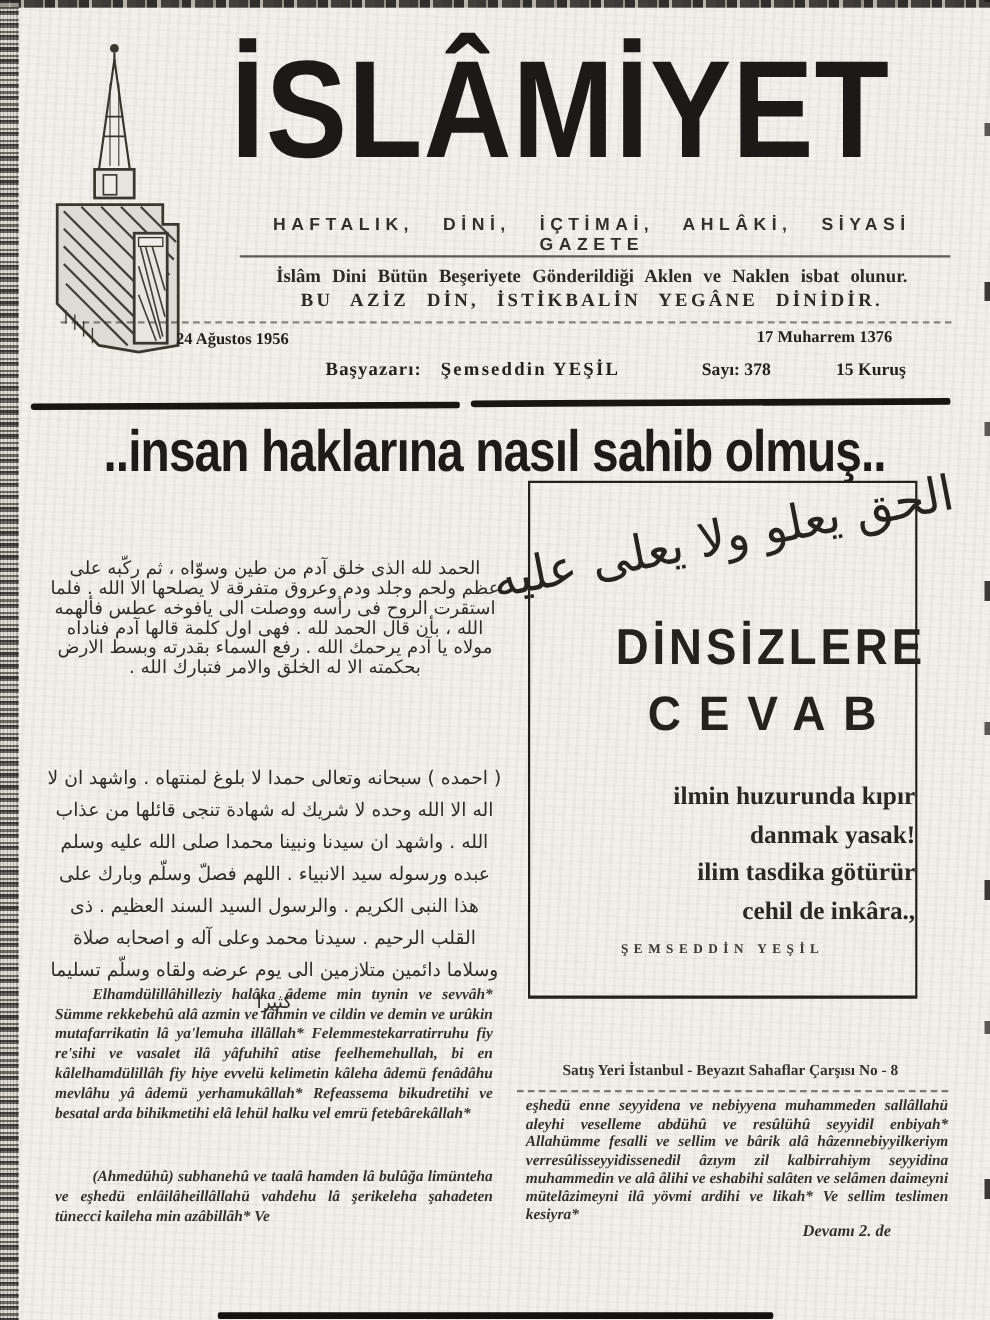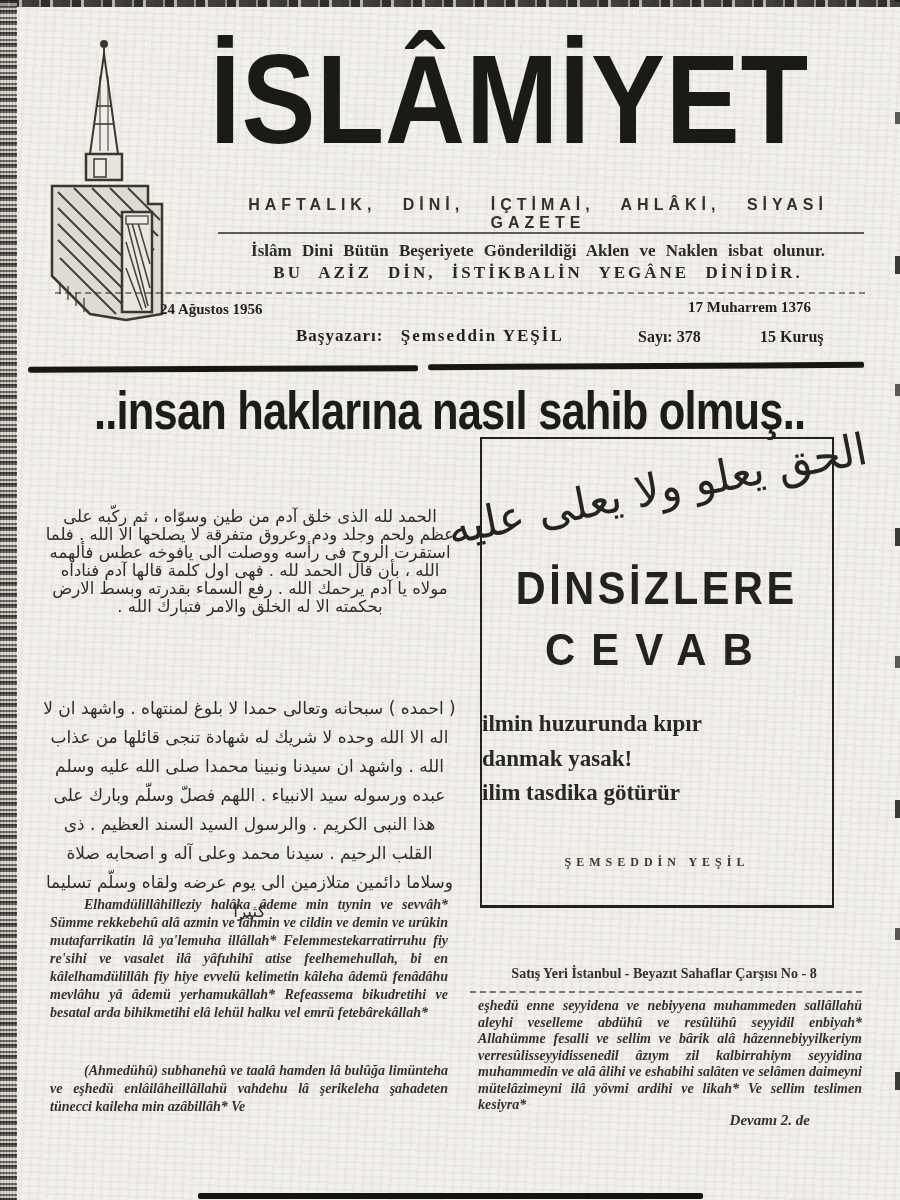--- a/index.html
+++ b/index.html
@@ -61,26 +61,26 @@
   .latin1{position:absolute;left:50px;top:896px;width:398px;font-size:14px;line-height:18px;text-indent:34px;}
   .latin2{position:absolute;left:50px;top:1062px;width:398px;font-size:14px;line-height:18px;text-indent:34px;}
 
   
   .adbox{position:absolute;left:480px;top:437px;width:350px;height:466px;
     border:2px solid #23211c;border-bottom-width:3px;}
   .callig{position:absolute;left:0;top:24px;width:100%;display:flex;justify-content:center;}
   .callig span{direction:rtl;font-family:"DejaVu Sans",sans-serif;font-size:44px;color:#26241f;
     transform:rotate(-11deg);white-space:nowrap;}
   .dins{position:absolute;width:100%;display:flex;justify-content:center;
-    font-family:"Liberation Sans",sans-serif;font-weight:900;color:#24221c;}
+    font-family:"Liberation Sans",sans-serif;font-weight:900;color:#24221c;padding-left:44px;}
   .dins1{top:122px;}
   .dins1 span{font-size:46px;letter-spacing:4px;transform:scaleX(.9);white-space:nowrap;}
   .dins2{top:186px;}
   .dins2 span{font-size:44px;letter-spacing:17px;transform:scaleX(.95);white-space:nowrap;}
-  .quote{position:absolute;top:268px;width:100%;text-align:left;
+  .quote{position:absolute;top:268px;width:100%;text-align:right;
     font-weight:700;font-size:23px;line-height:1.5;color:#2a2822;}
   .boxauthor{position:absolute;top:416px;width:100%;text-align:center;
     font-weight:700;font-size:12px;letter-spacing:5px;color:#3a3730;}
 
   .promo{position:absolute;left:466px;top:908px;width:396px;text-align:center;
     font-weight:700;font-size:27px;line-height:1.22;letter-spacing:.5px;color:#22201b;}
   .sales{position:absolute;left:466px;top:966px;width:396px;text-align:center;
     font-weight:700;font-size:14px;color:#33312b;}
   .rrule{position:absolute;left:470px;top:991px;width:392px;border-top:2px dashed rgba(45,43,38,.6);}
   .latin-r{position:absolute;left:478px;top:998px;width:384px;font-size:14px;line-height:16.5px;}
@@ -177,20 +177,21 @@
     <div class="dins dins1">
       <span>DİNSİZLERE</span>
     </div>
     <div class="dins dins2">
       <span>CEVAB</span>
     </div>
     <div class="quote">
       <div>ilmin huzurunda kıpır</div>
       <div>danmak yasak!</div>
       <div>ilim tasdika götürür</div>
+      <div>cehil de inkâra.,</div>
     </div>
     <div class="boxauthor">ŞEMSEDDİN YEŞİL</div>
   </div>
 
   <div class="sales">Satış Yeri   İstanbul - Beyazıt Sahaflar Çarşısı No - 8</div>
   <div class="rrule"></div>
   <div class="latin latin-r">eşhedü enne seyyidena ve nebiyyena muhammeden sallâllahü aleyhi veselleme abdühû ve resûlühû seyyidil enbiyah* Allahümme fesalli ve sellim ve bârik alâ hâzennebiyyilkeriym verresûlisseyyidissenedil âzıym zil kalbirrahiym seyyidina muhammedin ve alâ âlihi ve eshabihi salâten ve selâmen daimeyni mütelâzimeyni ilâ yövmi ardihi ve likah* Ve sellim teslimen kesiyra*</div>
   <div class="devam">Devamı 2. de</div>
 
 </div>

